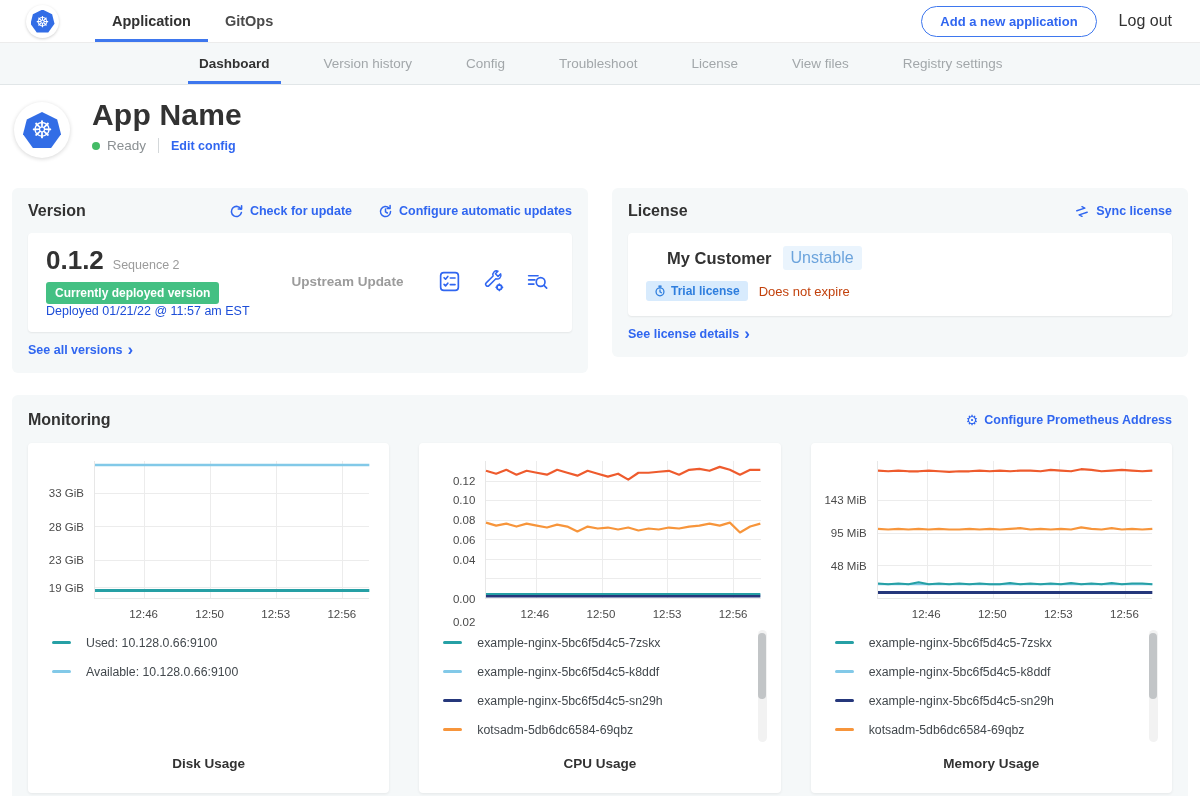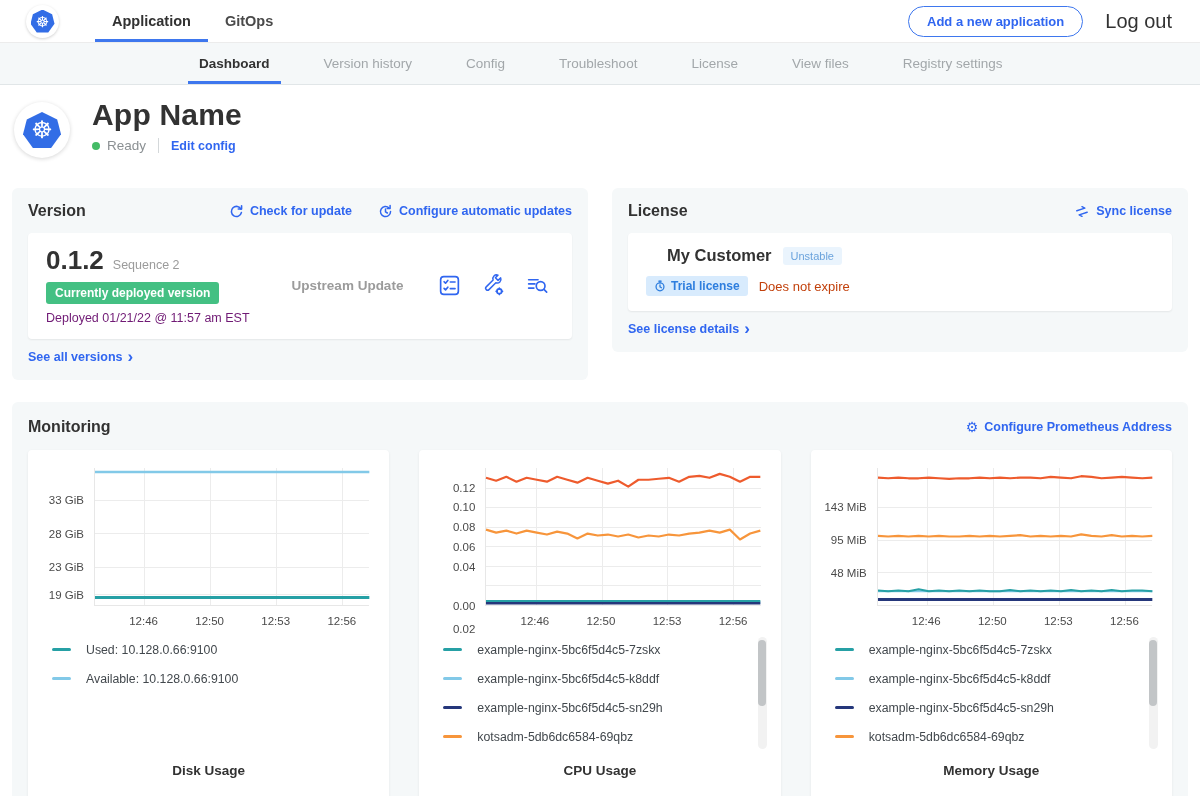--- a/index.html
+++ b/index.html
@@ -12,21 +12,21 @@
   .hepta.small { width:24px; height:23px; }
   .hepta.small .wheel { color:#fff; font-size:15px; line-height:1; }
   .hepta.big { width:38px; height:36px; }
   .hepta.big .wheel { color:#fff; font-size:24px; line-height:1; }
   .topnav-tabs { display:flex; height:100%; margin-left:36px; }
   .topnav-tab { position:relative; display:flex; align-items:center; padding:0 17px; font-size:14.5px; font-weight:700; color:#4a4a4a; cursor:pointer; }
   .topnav-tab.active { color:#323232; }
   .topnav-tab.active::after { content:""; position:absolute; left:0; right:0; bottom:0; height:3px; background:#3e77ee; }
   .topnav-spacer { flex:1; }
   .add-app-btn { border:1px solid #3e77ee; color:#3066f0; background:#fff; border-radius:16px; padding:7px 18px; font-size:13px; font-weight:700; cursor:pointer; font-family:inherit; }
-  .logout { margin-left:22px; margin-right:12px; font-size:20px; color:#323232; cursor:pointer; }
+  .logout { margin-left:22px; margin-right:12px; font-size:16px; color:#323232; cursor:pointer; }
 
   
   .subnav { height:42px; background:#f5f8f9; border-bottom:1px solid #e1e6e8; display:flex; padding-left:172px; }
   .subnav-tab { position:relative; display:flex; align-items:center; padding:0 27px; font-size:13.5px; color:#a2a7aa; cursor:pointer; }
   .subnav-tab.active { color:#323232; font-weight:700; }
   .subnav-tab.active::after { content:""; position:absolute; left:16px; right:16px; bottom:0; height:3px; background:#3e77ee; }
 
   
   .app-header { display:flex; padding:13px 16px 20px 14px; background:#fff; }
   .avatar { width:56px; height:56px; border-radius:50%; background:#fff; box-shadow:0 1px 4px rgba(0,0,0,.16); display:flex; align-items:center; justify-content:center; margin-top:4px; }
@@ -48,30 +48,30 @@
   .panel-head .spacer { flex:1; }
   .head-link { display:flex; align-items:center; font-size:12.5px; color:#3066f0; font-weight:700; cursor:pointer; margin-left:26px; }
   .head-link svg { margin-right:6px; }
   .white-box { background:#fff; border-radius:4px; box-shadow:0 1px 2px rgba(0,0,0,.07); margin-top:13px; }
   .version-box { display:flex; align-items:center; padding:12px 18px 14px; min-height:92px; }
   .ver-left { min-width:212px; }
   .ver-line { display:flex; align-items:baseline; }
   .ver-number { font-size:26px; font-weight:700; color:#323232; }
   .ver-seq { margin-left:9px; font-size:12.5px; color:#9b9b9b; }
   .green-badge { display:inline-block; margin-top:6px; background:#44c083; color:#fff; font-size:12px; font-weight:700; padding:4px 9px; border-radius:3px; }
-  .deployed-at { margin-top:7px; font-size:12.5px; color:#701a75; }
+  .deployed-at { font-size:12.5px; color:#1d4ed8; }
   .ver-source { flex:1; text-align:center; font-size:13.5px; font-weight:700; color:#9b9b9b; }
   .ver-icons { display:flex; align-items:center; gap:19px; margin-right:4px; }
   .ver-icons svg { cursor:pointer; }
   .see-link { display:flex; align-items:center; margin-top:11px; font-size:12.5px; }
   .chev { font-size:17px; line-height:10px; margin-left:5px; font-weight:700; color:#3066f0; }
   .license-box { padding:13px 18px 15px; }
   .lic-row1 { display:flex; align-items:center; }
   .customer { font-size:16.5px; font-weight:700; color:#323232;margin-left:21px; }
-  .blue-soft-badge { margin-left:11px; background:#eaf4fd; color:#6ba3dc; font-size:11px; padding:3px 8px; border-radius:3px; }
+  .blue-soft-badge { margin-left:11px; background:#eaf4fd; color:#6ba3dc; font-size:16px; padding:3px 8px; border-radius:3px; }
   .lic-row2 { display:flex; align-items:center; margin-top:11px; }
   .trial-badge { display:flex; align-items:center; background:#d8ebfd; color:#2e7ede; font-size:12px; font-weight:700; padding:3px 8px; border-radius:3px; }
   .trial-badge svg { margin-right:5px; }
   .expire { margin-left:11px; font-size:13px; color:#c2410c; }
 
   
   .monitoring { margin:22px 12px 16px; background:#f5f8f9; border-radius:6px; padding:16px 16px 16px; }
   .charts-row { display:flex; gap:30px; margin-top:14px; }
   .chart-card { flex:1; background:#fff; border-radius:4px; box-shadow:0 1px 3px rgba(0,0,0,.07); padding:18px 10px 8px; display:flex; flex-direction:column; }
   .plot-wrap { position:relative; height:138px; }

